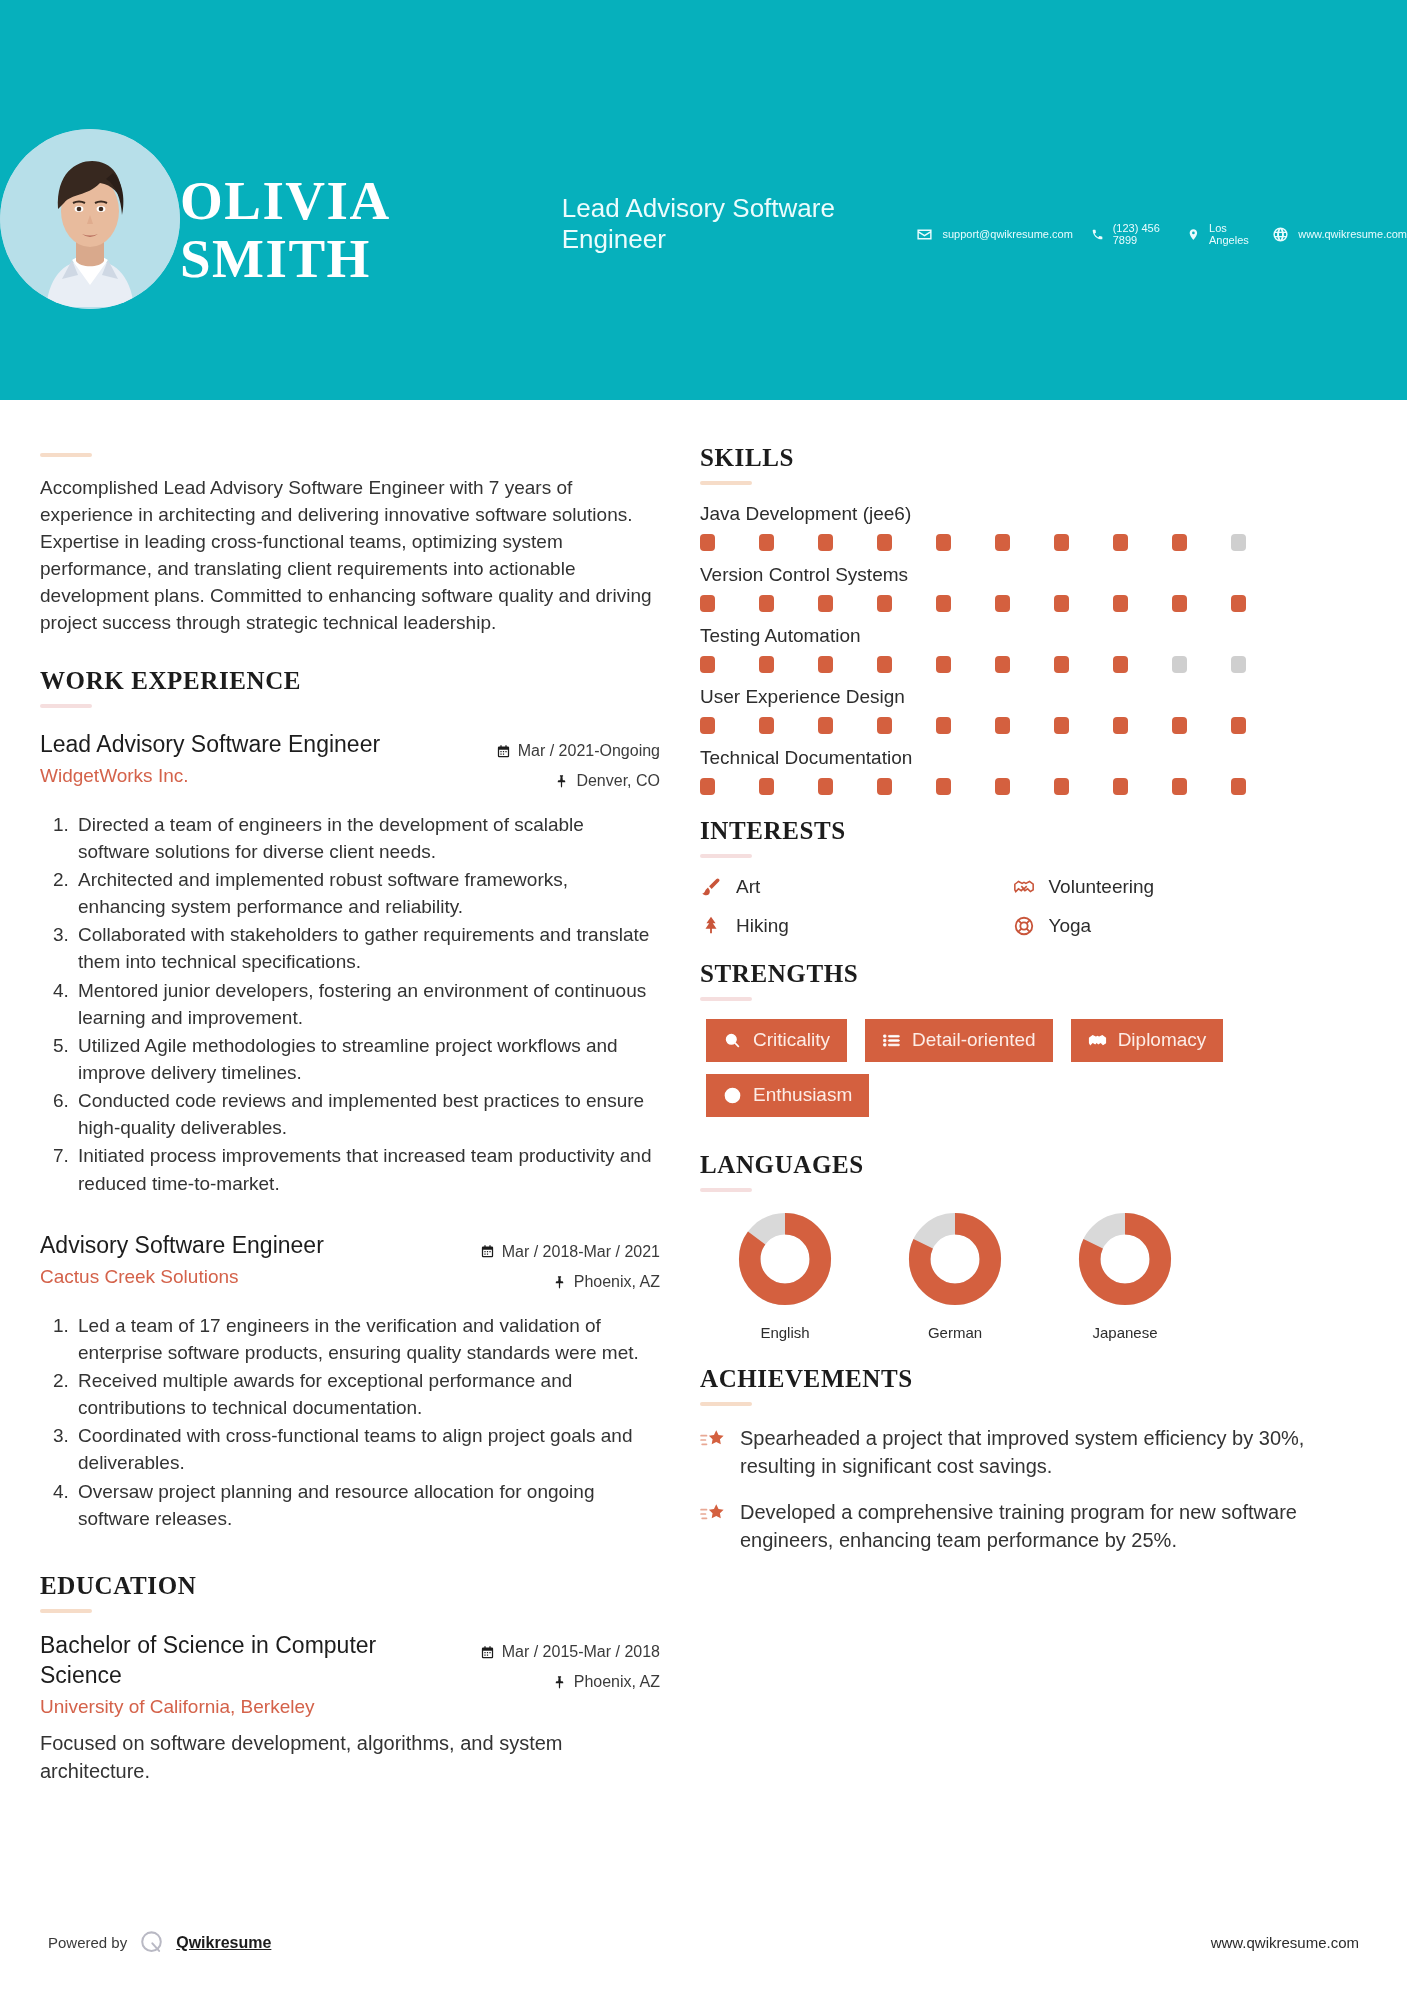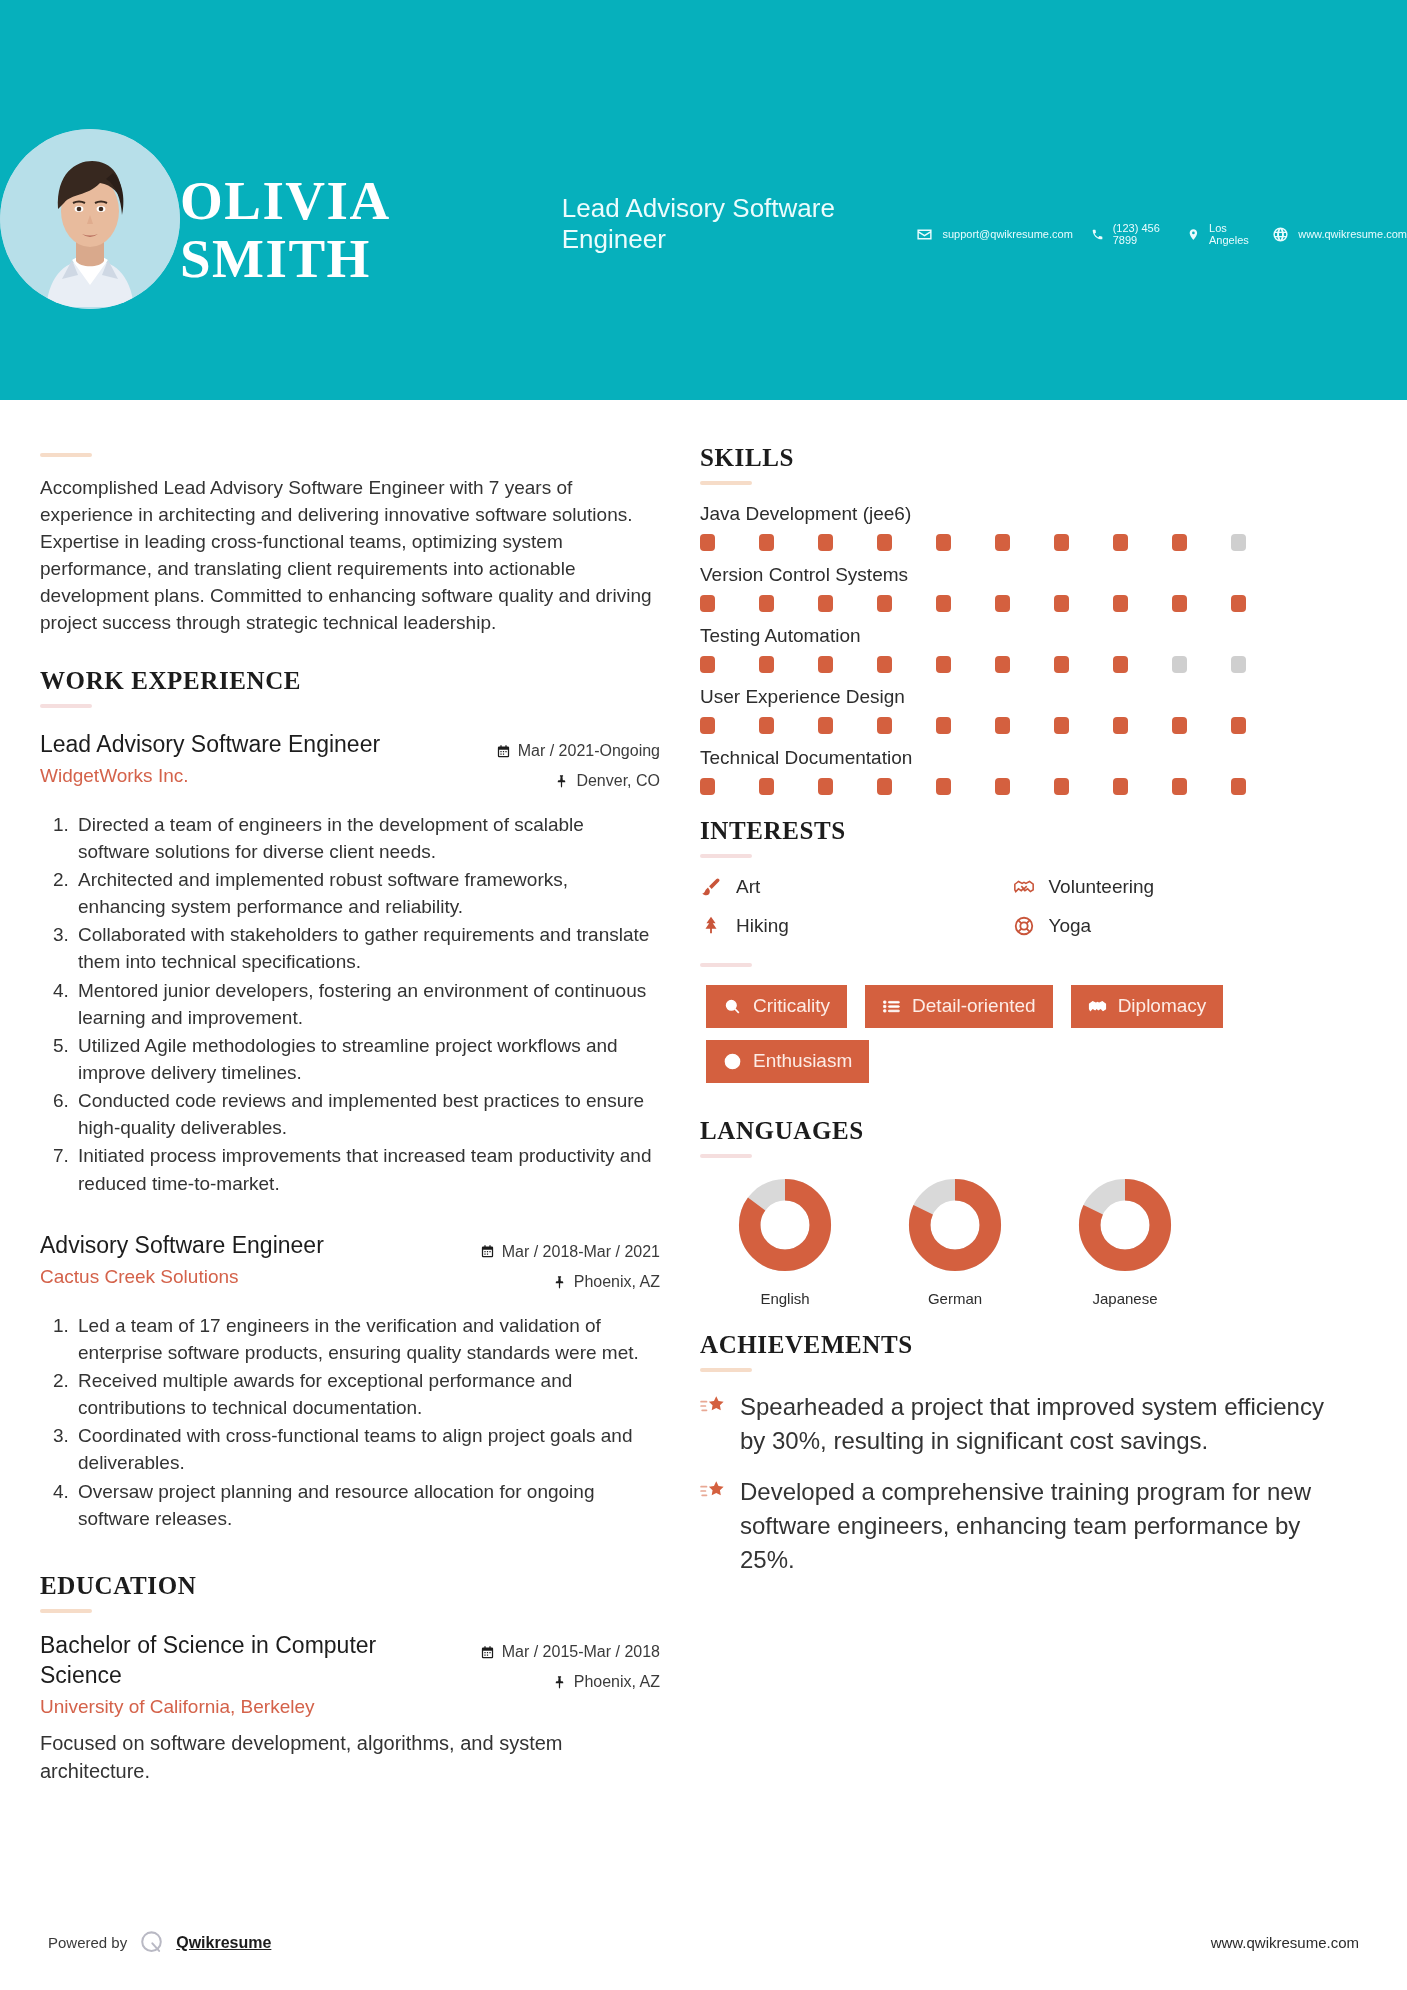--- a/index.html
+++ b/index.html
@@ -136,21 +136,21 @@
 
   
   .langs{ display:flex; gap:0; margin-top:10px; }
   .lang{ width:170px; display:flex;flex-direction:column;align-items:center; }
   .lang-label{ font-size:15px;color:#2d2d2d; margin-top:12px; }
 
   
   .ach{ display:flex; gap:14px; margin-bottom:17px; align-items:flex-start; }
   .ach .ico{width:26px;height:26px;flex:0 0 26px;margin-top:3px;}
   .ach .ico svg{width:100%;height:100%;}
-  .ach-text{ font-size:24px;line-height:1.42;color:#333; }
+  .ach-text{ font-size:20px;line-height:1.42;color:#333; }
 
   
   .footer{
     position:absolute; left:0; bottom:0; width:100%;
     padding:0 48px 34px 48px;
     display:flex; justify-content:space-between; align-items:center;
     font-size:15px; color:#3a3a3a;
   }
   .footer .brand{ display:flex;align-items:center;gap:11px; }
   .footer .qlogo{ width:27px;height:27px; }
@@ -477,20 +477,21 @@
                 <path d="M5.6 5.6 9.2 9.2M18.4 5.6 14.8 9.2M5.6 18.4l3.6-3.6M18.4 18.4l-3.6-3.6"></path>
               </svg>
           </span>
           <span>Yoga</span>
         </div>
 
       </div>
     </div>
 
     <div style="margin-top:6px;">
+      <div class="sec-head">STRENGTHS</div>
       <div class="sec-rule pink"></div>
       <div class="strengths">
 
         <div class="badge">
           <span class="ico">
             <svg viewBox="0 0 24 24" fill="none" stroke="#fff" stroke-width="2">
                 <circle cx="10.5" cy="10.5" r="6"></circle>
                 <path d="M15 15l5 5"></path>
                 <circle cx="10.5" cy="10.5" r="1.6" fill="#fff" stroke="none"></circle>
               </svg>

